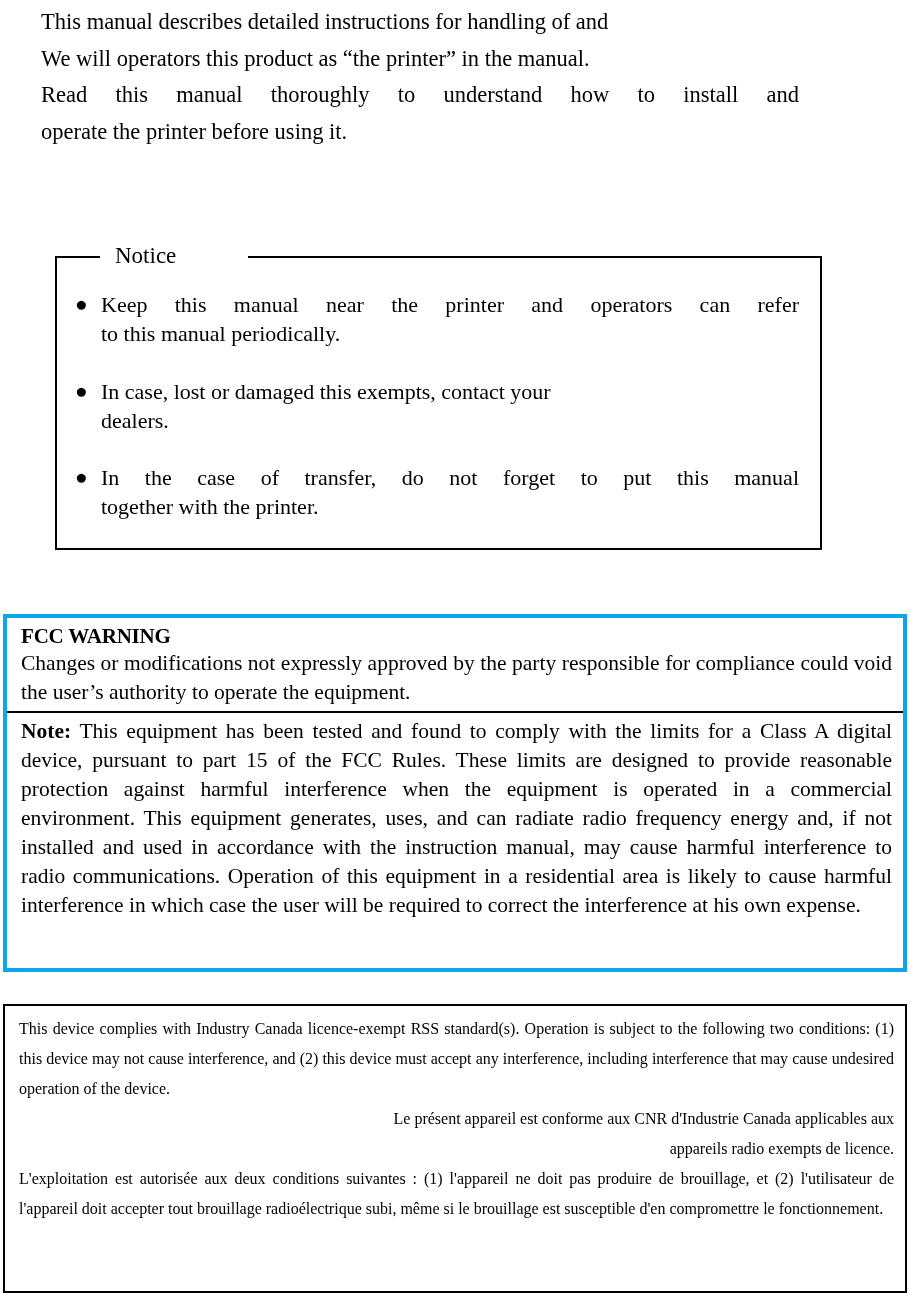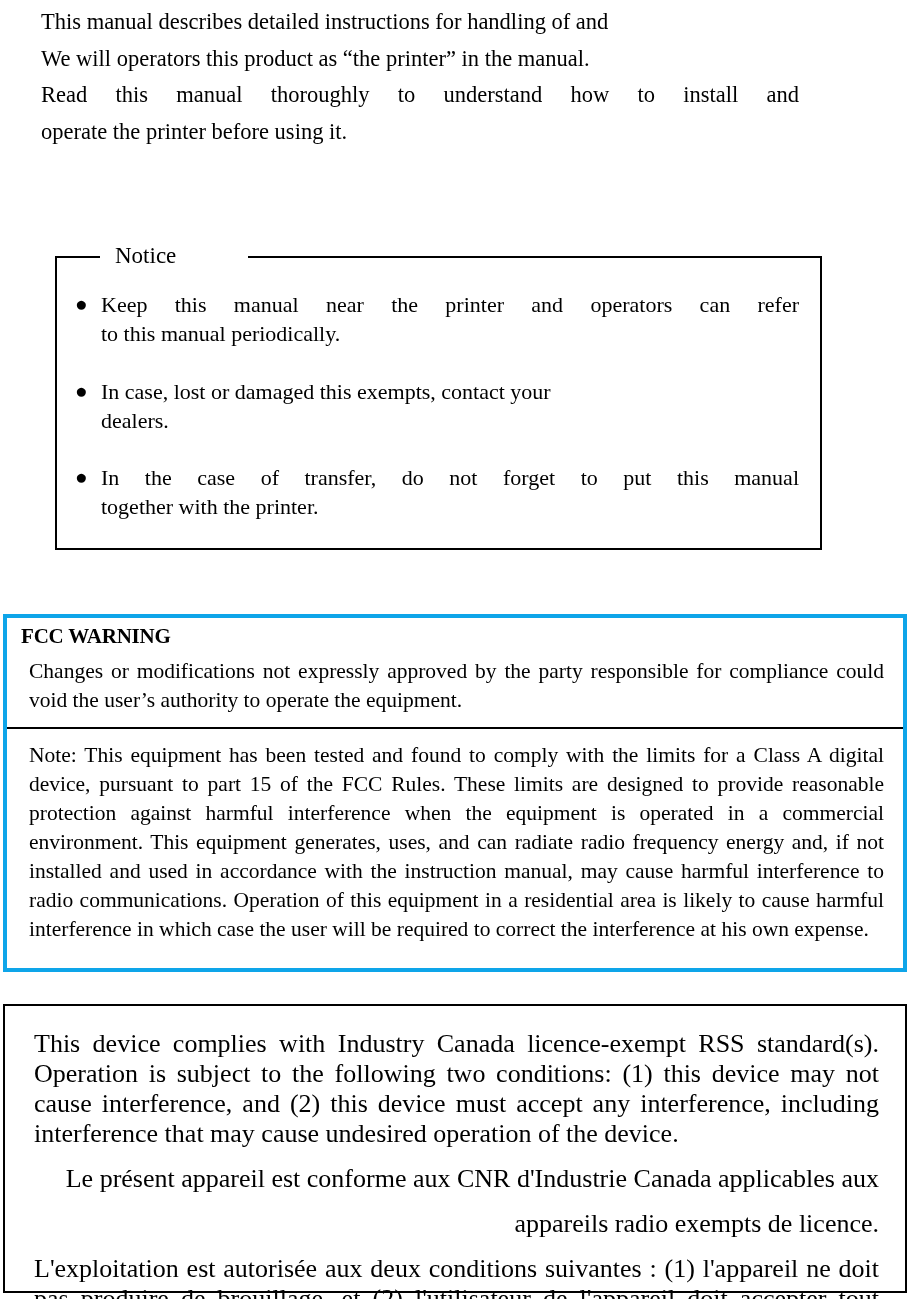--- a/index.html
+++ b/index.html
@@ -112,46 +112,46 @@
   #fcc-warning-title {
     font-size: 21px;
     line-height: 25px;
     font-weight: bold;
     letter-spacing: -0.2px;
   }
   .just-para {
     font-size: 21.5px;
     line-height: 29px;
     text-align: justify;
-    margin: 8px;
+    margin: 0;
   }
   .just-para.last-just {
     text-align-last: left;
   }
   #fcc-note-section {
     padding: 4px 11px 0 14px;
   }
-  #fcc-note-section b { font-weight: normal; }
+  #fcc-note-section b { font-weight: bold; }
 
   
   #ic-box {
     position: absolute;
     left: 3px;
     top: 1004px;
     width: 904px;
     height: 289px;
     border: 2px solid #000;
     box-sizing: border-box;
     padding: 8px 11px 0 14px;
   }
   .ic-para {
-    font-size: 26px;
+    font-size: 16px;
     line-height: 30px;
     text-align: justify;
-    margin: 15px;
+    margin: 0;
   }
   .ic-para.nojust {
     text-align: right;
   }
   .ic-para.lastleft { text-align-last: left; }
 </style>
 </head>
 <body>
 
 <div id="intro-block">

